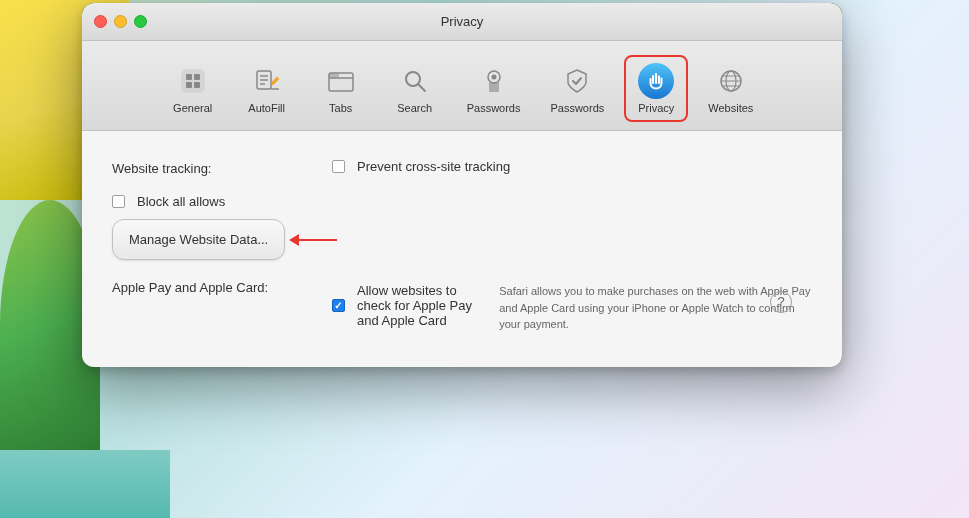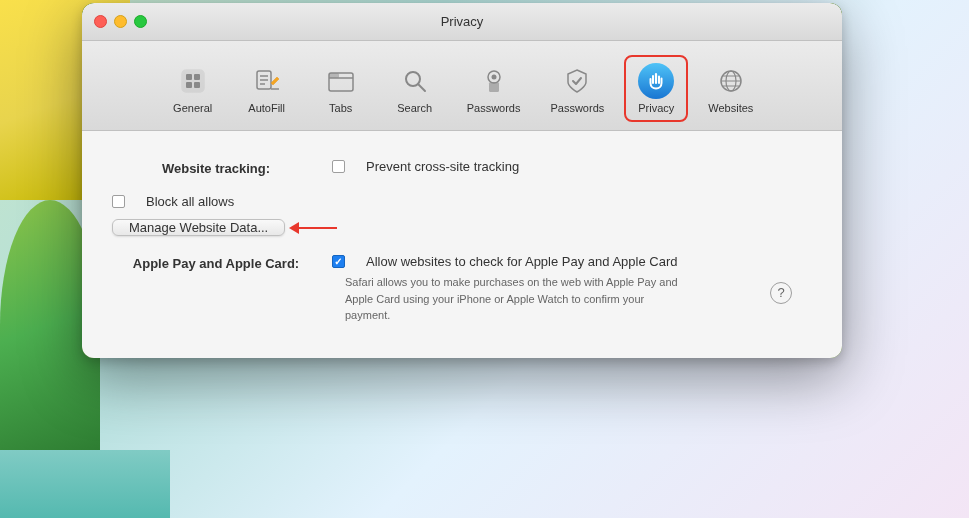--- a/index.html
+++ b/index.html
@@ -156,39 +156,39 @@
       min-height: 200px;
     }
 
     .setting-row {
       display: flex;
       align-items: flex-start;
       margin-bottom: 18px;
     }
 
     .setting-label {
-      text-align: center;
+      text-align: left;
       min-width: 220px;
       font-size: 13px;
       color: #333;
       padding-right: 12px;
       padding-top: 2px;
-      font-weight: 700;
+      font-weight: 400;
     }
 
     .setting-controls {
       display: flex;
       flex-direction: column;
       gap: 6px;
     }
 
     .checkbox-row {
       display: flex;
       align-items: center;
-      gap: 21px;
+      gap: 12px;
     }
 
     .checkbox {
       width: 13px;
       height: 13px;
       border: 1px solid #9e9e9e;
       border-radius: 2px;
       background: white;
       cursor: pointer;
       flex-shrink: 0;
@@ -218,22 +218,22 @@
     .manage-btn-row {
       display: flex;
       align-items: center;
       gap: 12px;
       margin-top: 4px;
     }
 
     .manage-btn {
       background: linear-gradient(180deg, #f9f9f9, #e8e8e8);
       border: 1px solid #c0c0c0;
-      border-radius: 6px;
-      padding: 0 16px;
+      border-radius: 12px;
+      padding: 12px 16px;
       font-size: 13px;
       color: #333;
       cursor: pointer;
       box-shadow: 0 1px 2px rgba(0,0,0,0.1);
       text-align: right;
     }
 
     
     .arrow-indicator {
       display: flex;
@@ -260,21 +260,21 @@
 
     
     .apple-pay-row {
       display: flex;
       align-items: flex-start;
       margin-bottom: 10px;
     }
 
     .apple-pay-controls {
       display: flex;
-      flex-direction: column;
+      flex-direction: row;
     }
 
     .apple-pay-description {
       font-size: 11px;
       color: #666;
       max-width: 340px;
       margin-top: 5px;
       line-height: 1.5;
       margin-left: 13px;
     }

